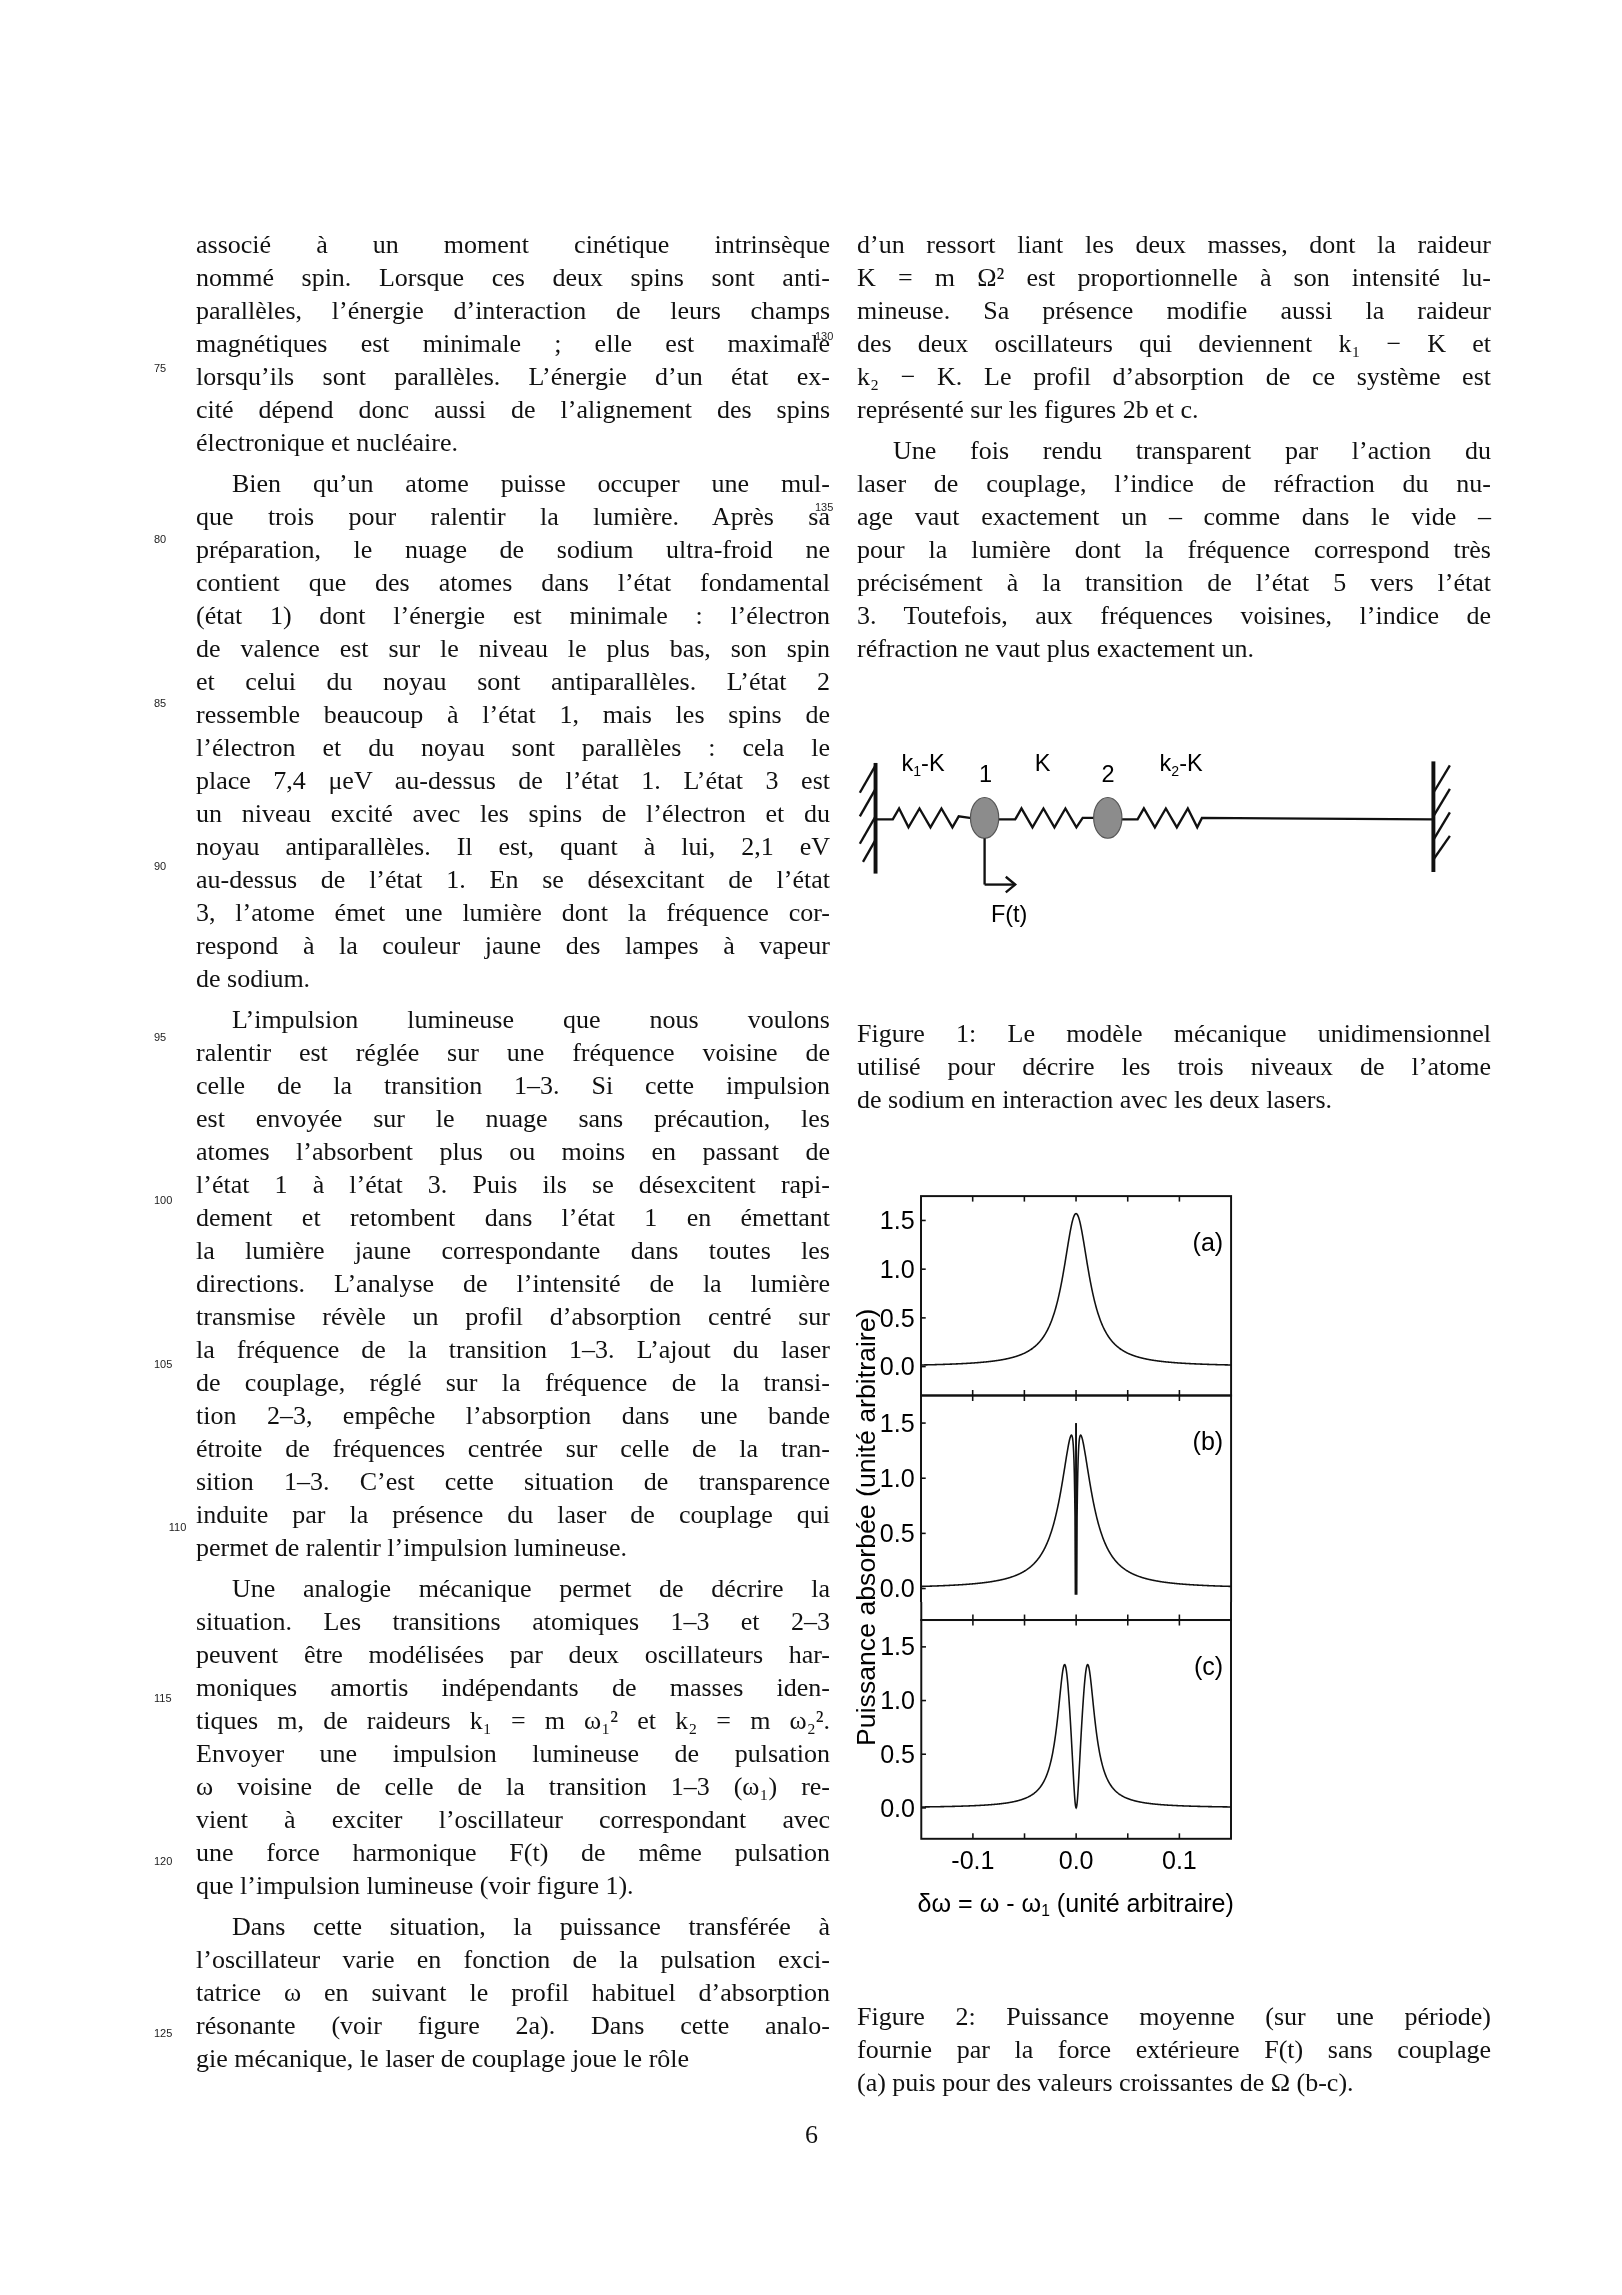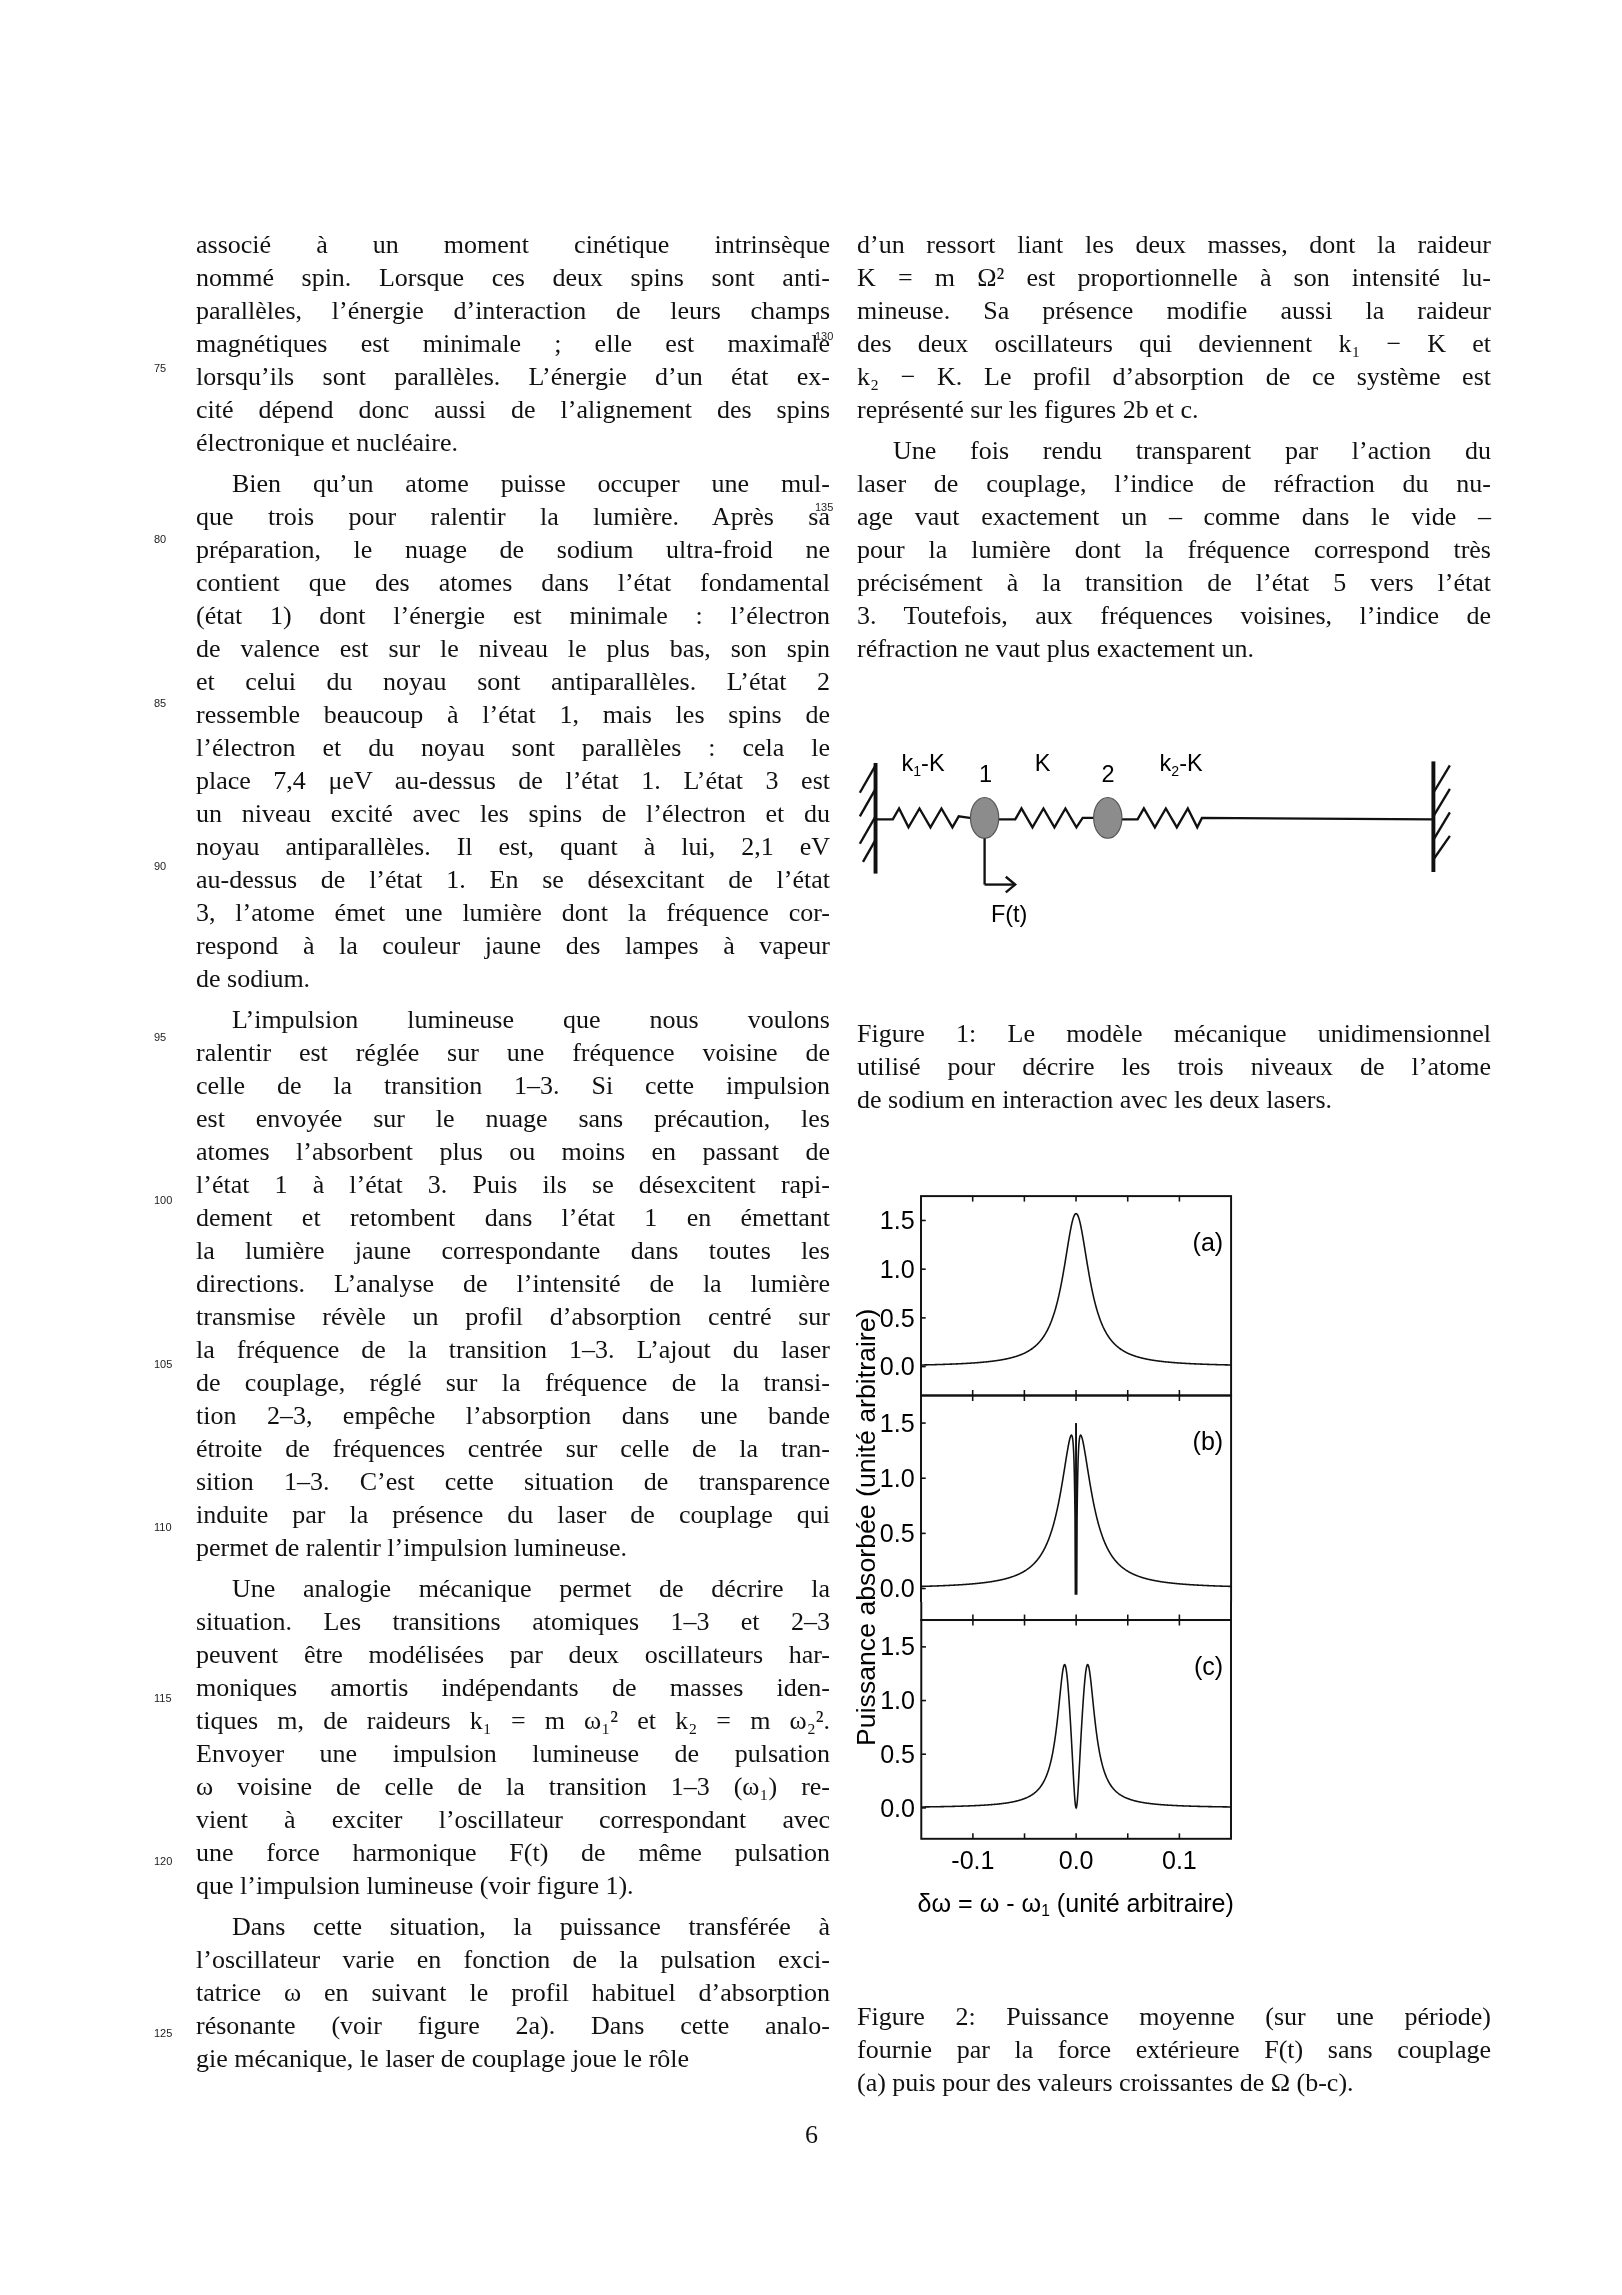--- a/index.html
+++ b/index.html
@@ -90,21 +90,21 @@
     </div>
   </div>
 <div id="leftnums">
     <div class="lineno" style="left: 154px; top: 362px;">75</div>
     <div class="lineno" style="left: 154px; top: 533px;">80</div>
     <div class="lineno" style="left: 154px; top: 697px;">85</div>
     <div class="lineno" style="left: 154px; top: 860px;">90</div>
     <div class="lineno" style="left: 154px; top: 1031px;">95</div>
     <div class="lineno" style="left: 154px; top: 1194px;">100</div>
     <div class="lineno" style="left: 154px; top: 1358px;">105</div>
-    <div class="lineno" style="left: 154px; top: 1521px;">110</div>
+    <div class="lineno" style="left: 154px; top: 1521px; text-align: center;">110</div>
     <div class="lineno" style="left: 154px; top: 1692px;">115</div>
     <div class="lineno" style="left: 154px; top: 1855px;">120</div>
     <div class="lineno" style="left: 154px; top: 2027px;">125</div>
   </div>
 
 <div class="col col-right" id="rightcol">
     <div class="para">
       <span class="line">d’un ressort liant les deux masses, dont la raideur</span>
       <span class="line">K = m Ω² est proportionnelle à son intensité lu-</span>
       <span class="line">mineuse. Sa présence modifie aussi la raideur</span>

